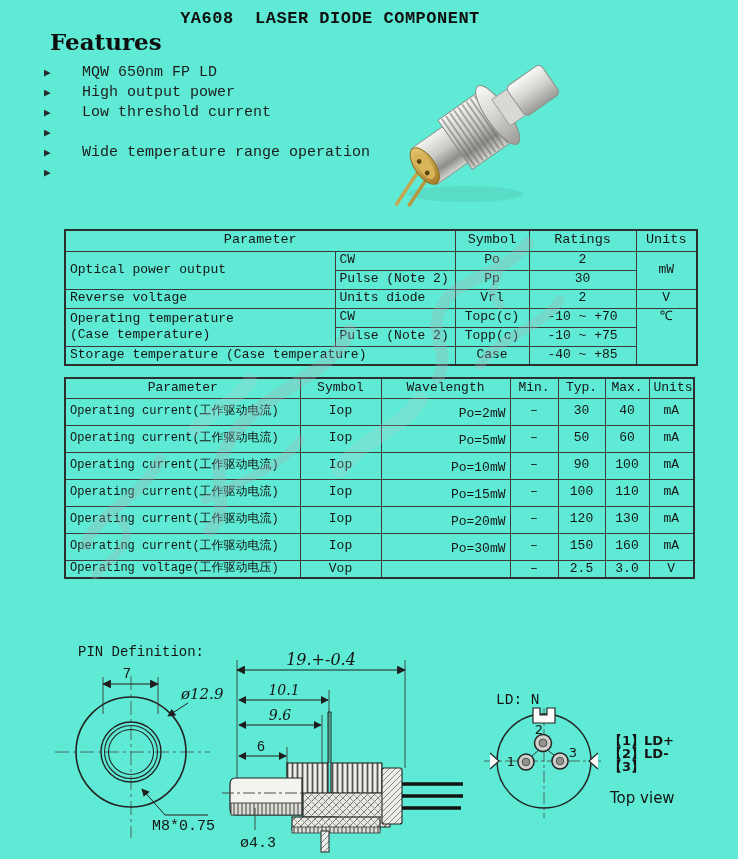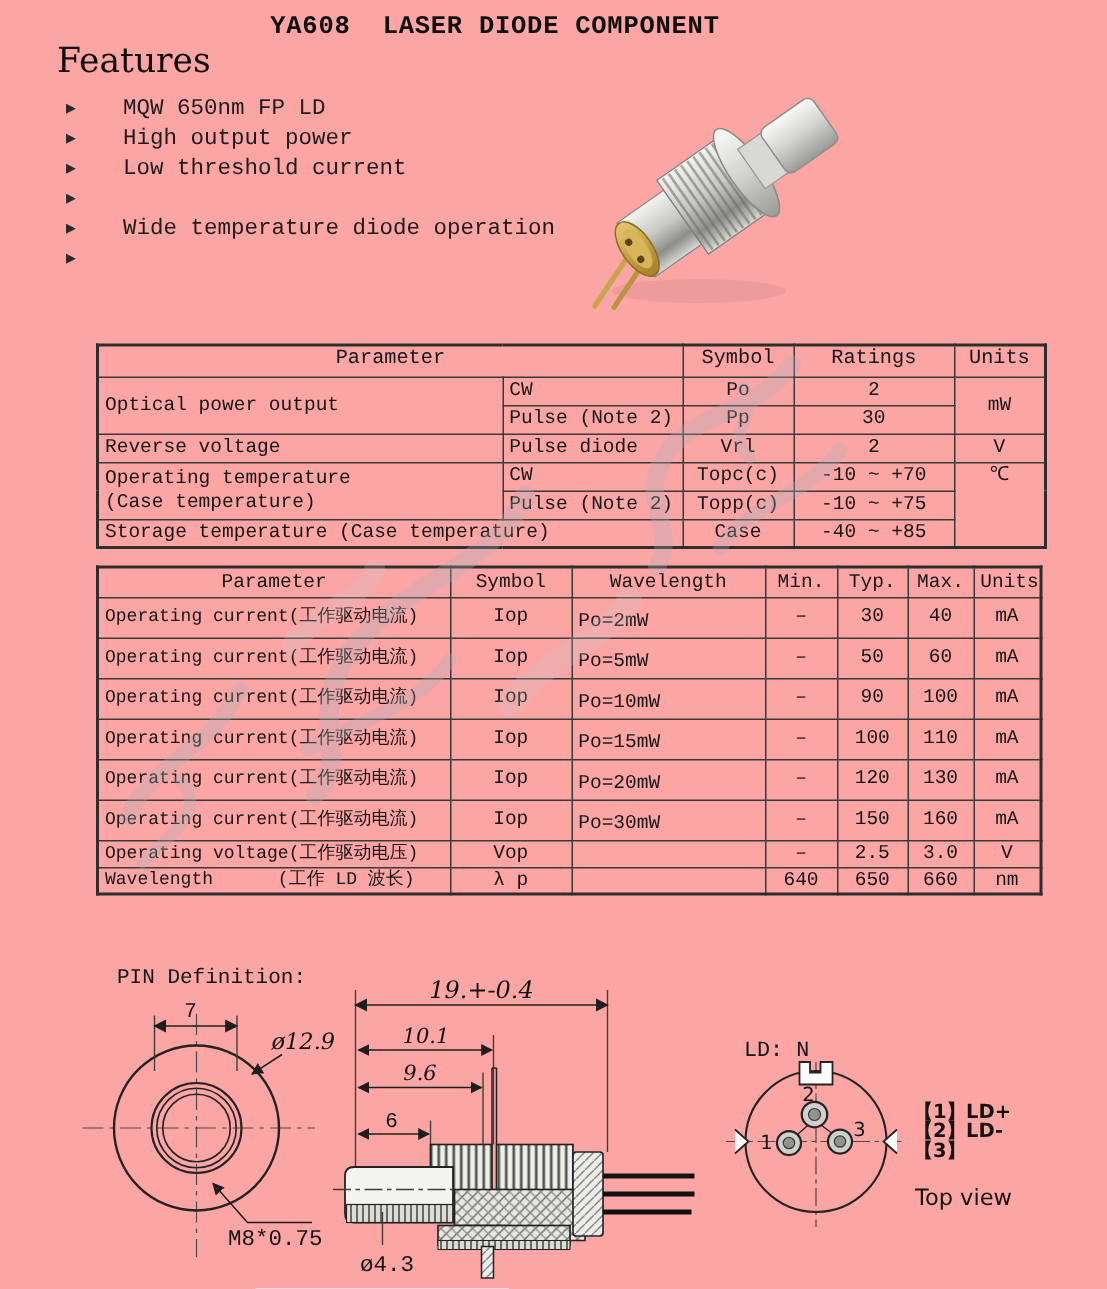--- a/index.html
+++ b/index.html
@@ -1,38 +1,38 @@
 <!DOCTYPE html>
 <html><head>
 <meta charset="utf-8">
 <style>
   html,body{margin:0;padding:0;background:#ffffff;}
-  .page{position:relative;width:738px;height:859px;background:#fca5a5;overflow:hidden;
+  .page{position:relative;width:738px;height:859px;background:#5eead4;overflow:hidden;
         font-family:"Liberation Mono","DejaVu Sans Mono",monospace;color:#1b1b1b;}
   .title{position:absolute;left:0;top:9px;width:660px;text-align:center;white-space:pre;
          font-weight:bold;font-size:17px;letter-spacing:.5px;color:#101010;z-index:2;}
-  .features-heading{position:absolute;left:38px;top:28px;font-family:"DejaVu Serif","Liberation Serif",serif;
-         font-weight:normal;font-size:23px;color:#0e0e0e;z-index:2;}
+  .features-heading{position:absolute;left:50px;top:28px;font-family:"DejaVu Serif","Liberation Serif",serif;
+         font-weight:bold;font-size:23px;color:#0e0e0e;z-index:2;}
   .features{position:absolute;left:44px;top:62px;margin:0;padding:0;list-style:none;z-index:2;}
   .features li{display:flex;align-items:center;height:20px;font-size:15px;color:#1d1d1d;}
   .features .bullet{width:38px;font-size:11px;color:#2a2a2a;flex:none;}
   .photo{position:absolute;left:386px;top:54px;z-index:1;}
   table{border-collapse:collapse;table-layout:fixed;position:absolute;z-index:2;background:transparent;}
   td,th{border:1.5px solid #3a3a3a;font-weight:normal;padding:0 4px;line-height:1.25;
         overflow:hidden;color:#161616;}
   .t1{left:64px;top:229px;width:632px;border:2px solid #2e2e2e;}
   .t1 th{font-size:13.5px;text-align:center;}
   .t1 td{font-size:13px;}
   .t1 .h{height:21px}.t1 .r{height:19px}
   .t2{left:64px;top:377px;width:629px;border:2px solid #2e2e2e;}
   .t2 th{font-size:13px;text-align:center;}
   .t2 td{font-size:13px;}
   .t2 .param{font-size:12px;white-space:pre;}
   .t2 .rc{height:27px}.t2 .rs{height:18px}
-  .t2 .cond{vertical-align:bottom;text-align:left;padding-bottom:2px;}
+  .t2 .cond{vertical-align:bottom;text-align:right;padding-bottom:2px;}
   .c{text-align:center;}
   .pin-heading{position:absolute;left:78px;top:644px;font-size:14px;color:#141414;z-index:2;}
   .drawings{position:absolute;left:0;top:648px;z-index:1;}
   .watermark{position:absolute;left:0;top:0;z-index:4;pointer-events:none;}
   svg text{fill:#141414;}
   .dimtxt{font-family:"DejaVu Serif","Liberation Serif",serif;font-style:italic;}
   .monotxt{font-family:"Liberation Mono","DejaVu Sans Mono",monospace;}
   .sanstxt{font-family:"DejaVu Sans","Liberation Sans",sans-serif;}
 </style>
 </head>
@@ -55,21 +55,21 @@
       </li>
     <li>
       <span class="bullet">▶</span>
       <span>Low threshold current</span>
       </li>
     <li>
       <span class="bullet">▶</span>
       </li>
     <li>
       <span class="bullet">▶</span>
-      <span>Wide temperature diode operation</span>
+      <span>Wide temperature range operation</span>
       </li>
     <li>
       <span class="bullet">▶</span>
       </li>
   </ul>
 
   <div class="photo">
     <svg width="176" height="158" viewBox="0 0 176 158">
       <defs>
         <linearGradient id="metalV" x1="0" y1="0" x2="0" y2="1">
@@ -128,21 +128,21 @@
       <td class="c">2</td>
       <td class="c" rowspan="2">mW</td>
     </tr>
     <tr class="r">
       <td>Pulse (Note 2)</td>
       <td class="c">Pp</td>
       <td class="c">30</td>
     </tr>
     <tr class="r">
       <td>Reverse voltage</td>
-      <td>Pulse diode</td>
+      <td>Units diode</td>
       <td class="c">Vrl</td>
       <td class="c">2</td>
       <td class="c">V</td>
     </tr>
     <tr class="r">
       <td rowspan="2">
         <div>Operating temperature</div>
         <div>(Case temperature)</div>
       </td>
       <td>CW</td>
@@ -238,29 +238,20 @@
       <td class="c">mA</td>
     </tr>
     <tr class="rs">
       <td class="param">Operating voltage(工作驱动电压)</td>
       <td class="c">Vop</td>
       <td class="c"></td>
       <td class="c">–</td>
       <td class="c">2.5</td>
       <td class="c">3.0</td>
       <td class="c">V</td>
-    </tr>
-    <tr class="rs">
-      <td class="param">Wavelength      (工作 LD 波长)</td>
-      <td class="c">λ p</td>
-      <td class="c"></td>
-      <td class="c">640</td>
-      <td class="c">650</td>
-      <td class="c">660</td>
-      <td class="c">nm</td>
     </tr>
   </tbody>
     </table>
 
   <div class="pin-heading">PIN Definition:</div>
 
   <svg class="drawings" width="738" height="211" viewBox="0 648 738 211">
     <defs>
       <marker id="arr" viewBox="0 0 10 10" refX="9" refY="5" markerWidth="8" markerHeight="8" orient="auto-start-reverse">
         <path d="M0,0 L10,5 L0,10 z" fill="#1e1e1e"></path>

